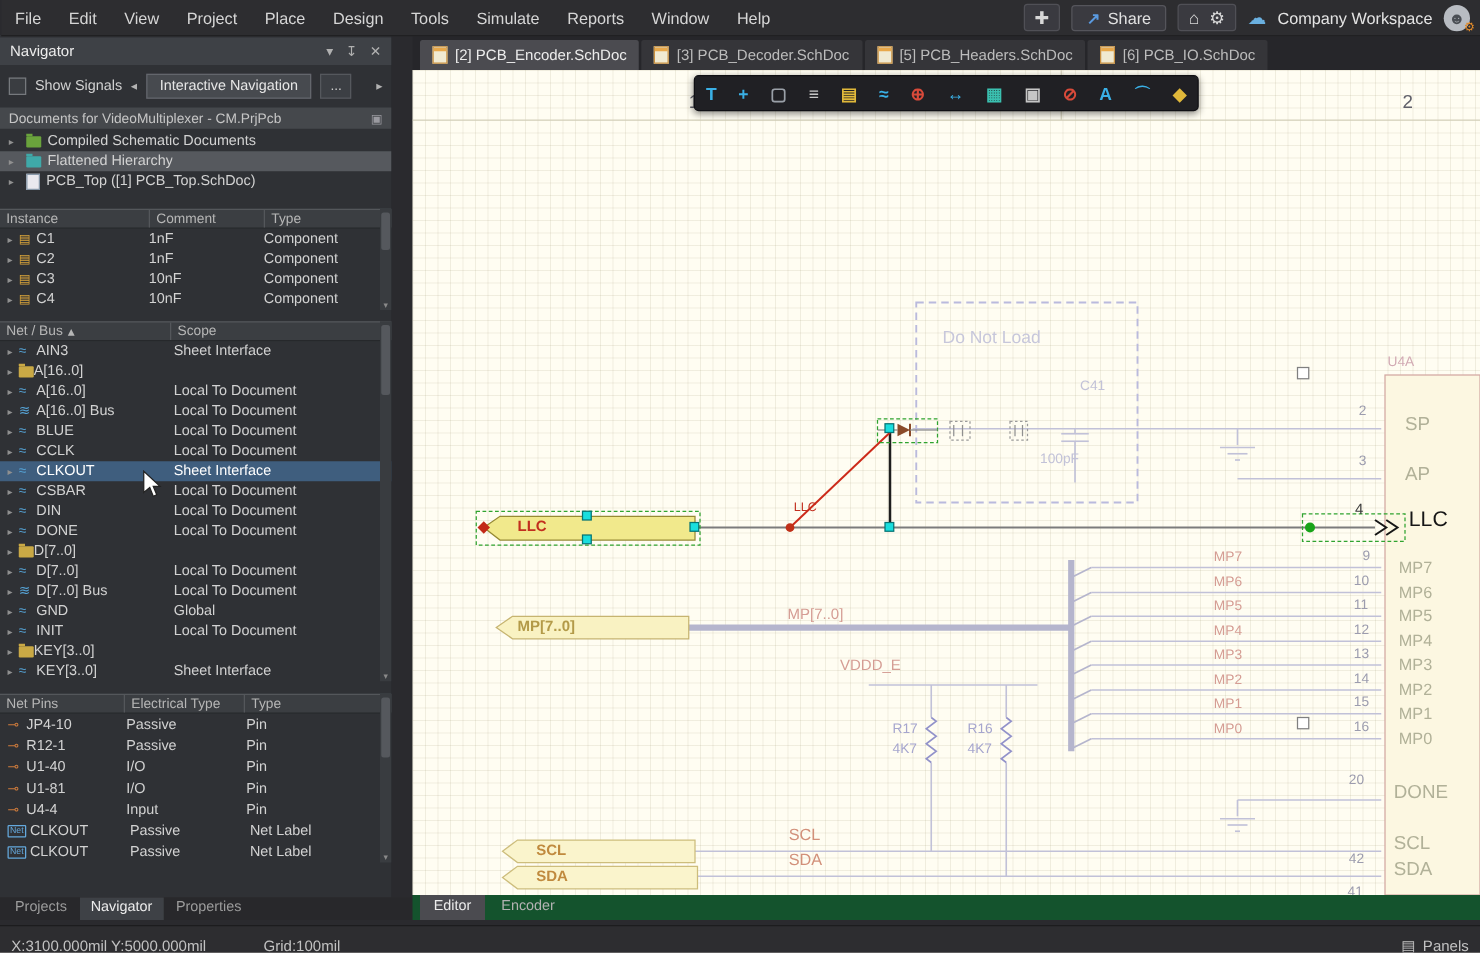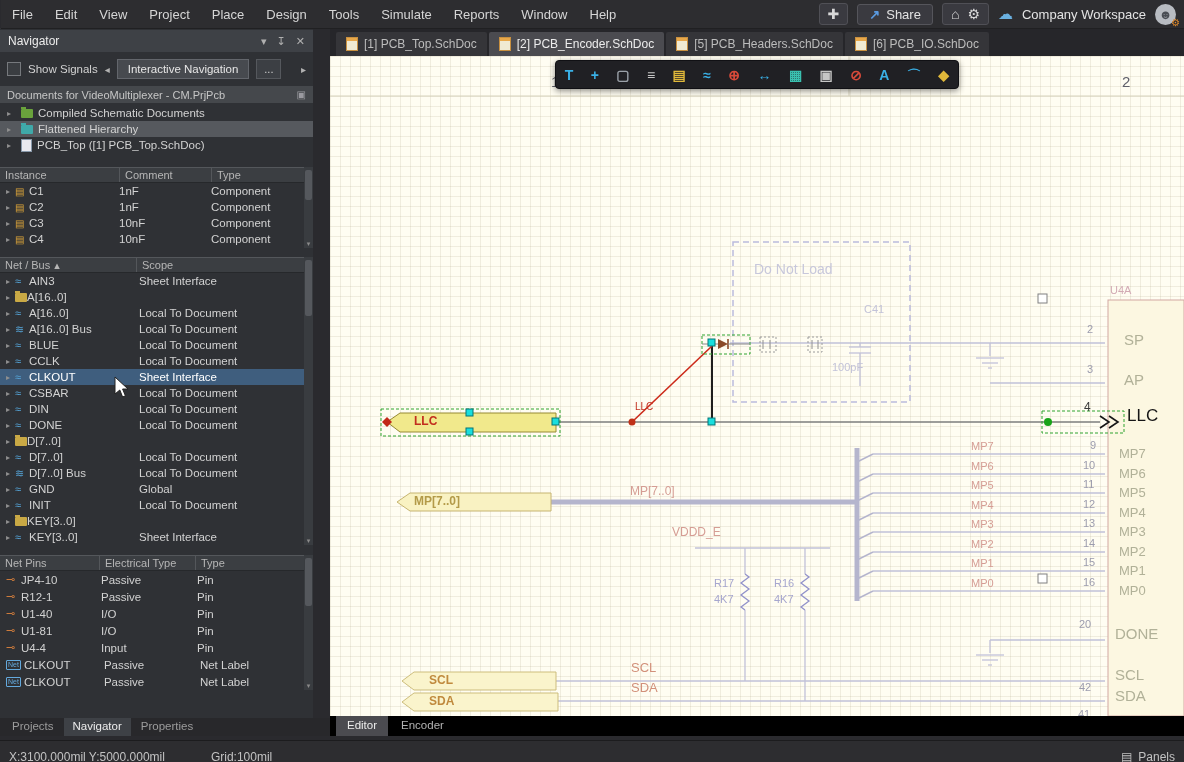--- a/index.html
+++ b/index.html
@@ -67,21 +67,21 @@
                margin-right:3px;flex:none;line-height:8px}
   .vscroll{position:absolute;right:0;width:9px;background:#393c40}
   .vscroll .thumb{position:absolute;left:1px;right:1px;background:#55585d;border-radius:2px}
   .vscroll .sarr{position:absolute;left:0;right:0;bottom:0;color:#8a8a8a;font-size:7px;text-align:center}
 
   
   .panel-tabs{position:absolute;left:0;top:718px;width:330px;height:18px;background:#28282b;
               display:flex;gap:1px;padding-left:3px;z-index:20}
   .ptab{padding:2px 9px;font-size:11.5px;color:#9c9c9c}
   .ptab.active{background:#3e4146;color:#ececec}
-  .editor-tabs{position:absolute;left:330px;top:716px;width:854px;height:20px;background:#000000;
+  .editor-tabs{position:absolute;left:330px;top:716px;width:854px;height:20px;background:#14532d;
                display:flex;gap:2px;padding-left:6px;box-sizing:border-box;z-index:20}
   .etab{padding:3px 11px;font-size:11.5px;color:#b2b2b2}
   .etab.active{background:#4b4b50;color:#ececec}
   .statusbar{position:absolute;left:0;top:740px;right:0;height:33px;background:#2d2d30;border-top:1px solid #1c1c1e;
              display:flex;align-items:center;color:#c2c2c2;font-size:12px;padding:0 9px;z-index:30;box-sizing:border-box}
   .status-grid{margin-left:46px}
   .panels-btn{margin-left:auto;display:flex;align-items:center;gap:6px}
 
   
   .canvas{position:absolute;left:330px;top:56px;width:854px;height:660px;background:#fffdf2;overflow:hidden;z-index:10;
@@ -148,27 +148,27 @@
     <span class="cloud">☁</span>
     <span class="ws-label">Company Workspace</span>
     <div class="avatar">
       <span>☻</span>
       <span class="mini-gear">⚙</span>
     </div>
   </div>
 </div>
 
 <div class="doctabs" id="doctabs">
-    <div class="doctab">
-      <span class="tab-ico"></span>
-      <span>[1] PCB_Top.SchDoc</span>
-    </div>
     <div class="doctab active">
       <span class="tab-ico"></span>
       <span>[2] PCB_Encoder.SchDoc</span>
+    </div>
+    <div class="doctab">
+      <span class="tab-ico"></span>
+      <span>[3] PCB_Decoder.SchDoc</span>
     </div>
     <div class="doctab">
       <span class="tab-ico"></span>
       <span>[5] PCB_Headers.SchDoc</span>
     </div>
     <div class="doctab">
       <span class="tab-ico"></span>
       <span>[6] PCB_IO.SchDoc</span>
     </div>
   </div>

